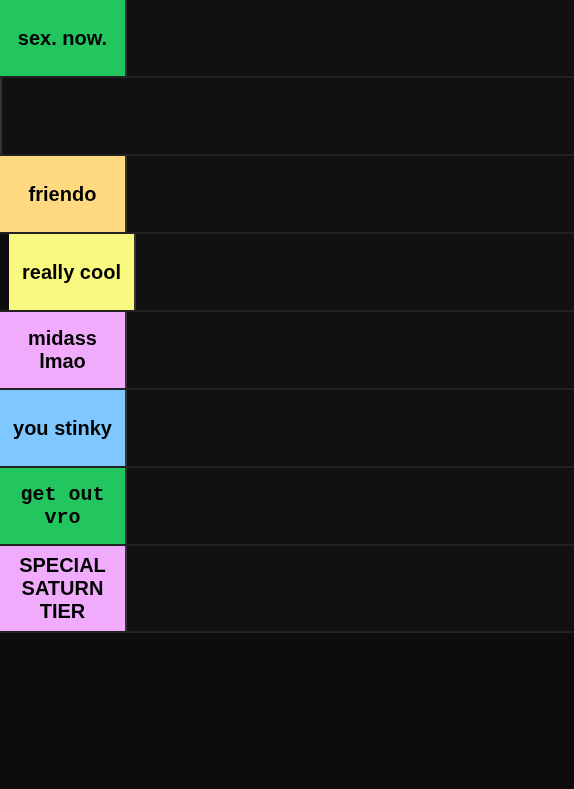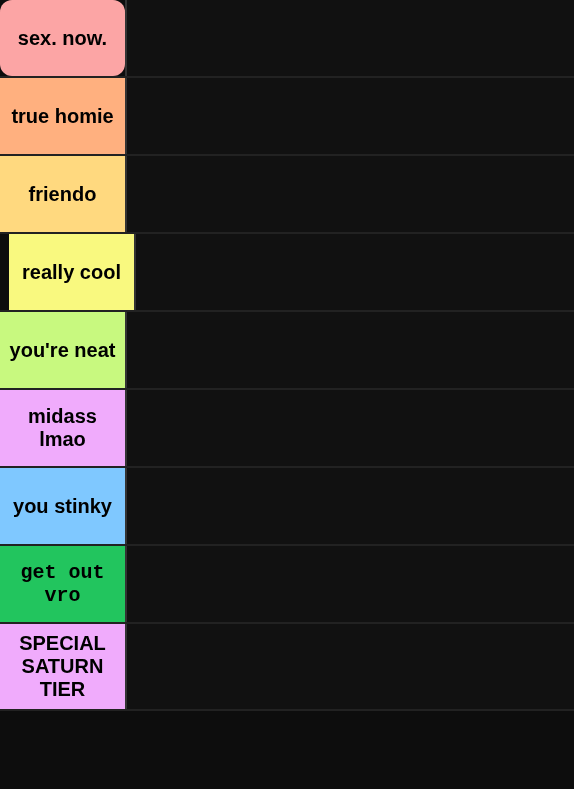--- a/index.html
+++ b/index.html
@@ -46,37 +46,32 @@
       flex: 1;
       background-color: #111;
       border-left: 2px solid #333;
     }
   </style>
 </head>
 <body>
 
 <div class="tier-list">
 <div class="tier-row">
-      <div class="tier-label" style="background-color: #fca5a5; border-radius: 12px;">sex. now.</div>
+      <div class="tier-label" style="background-color: #22c55e;">sex. now.</div>
       <div class="tier-content" style="background-color: rgb(17, 17, 17);"></div>
     </div>
     <div class="tier-row">
-      <div class="tier-label" style="background-color: rgb(255, 176, 127);">true homie</div>
       <div class="tier-content" style="background-color: rgb(17, 17, 17);"></div>
     </div>
     <div class="tier-row">
       <div class="tier-label" style="background-color: rgb(255, 217, 127);">friendo</div>
       <div class="tier-content" style="background-color: rgb(17, 17, 17);"></div>
     </div>
     <div class="tier-row">
       <div class="tier-label" style="background-color: rgb(249, 249, 127); margin-left: 9px;">really cool</div>
-      <div class="tier-content" style="background-color: rgb(17, 17, 17);"></div>
-    </div>
-    <div class="tier-row">
-      <div class="tier-label" style="background-color: rgb(200, 249, 127);">you're neat</div>
       <div class="tier-content" style="background-color: rgb(17, 17, 17);"></div>
     </div>
     <div class="tier-row">
       <div class="tier-label" style="background-color: #f0abfc;">midass lmao</div>
       <div class="tier-content" style="background-color: rgb(17, 17, 17);"></div>
     </div>
     <div class="tier-row">
       <div class="tier-label" style="background-color: rgb(127, 200, 255);">you stinky</div>
       <div class="tier-content" style="background-color: rgb(17, 17, 17);"></div>
     </div>

